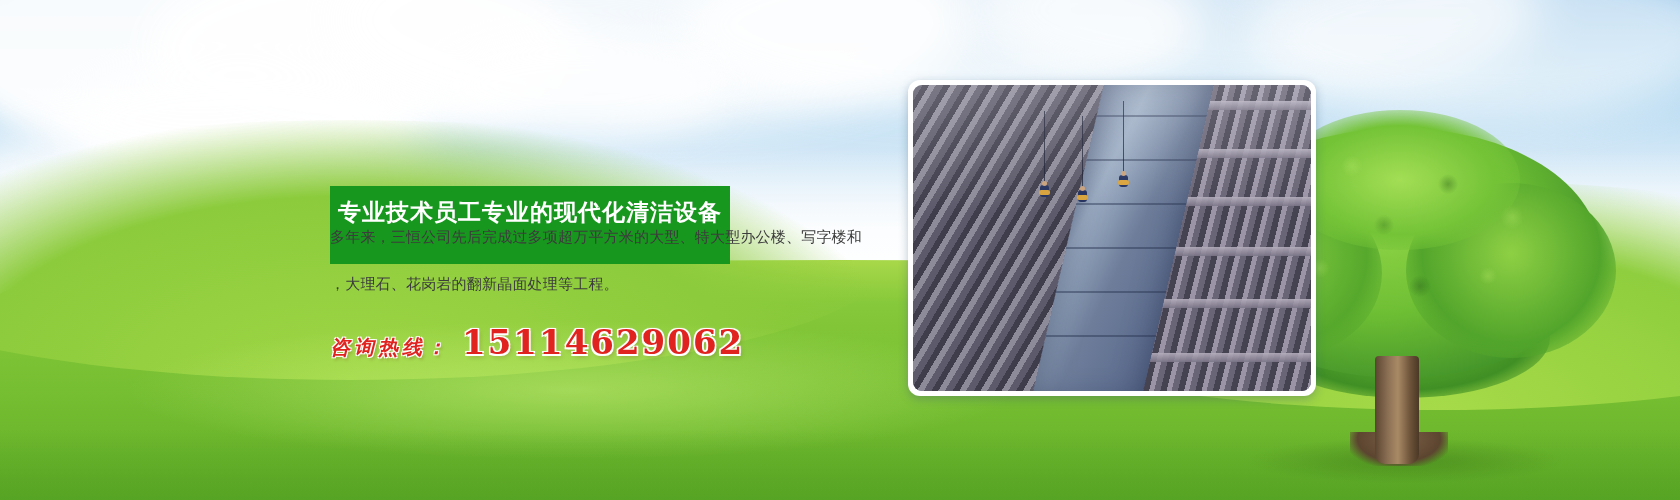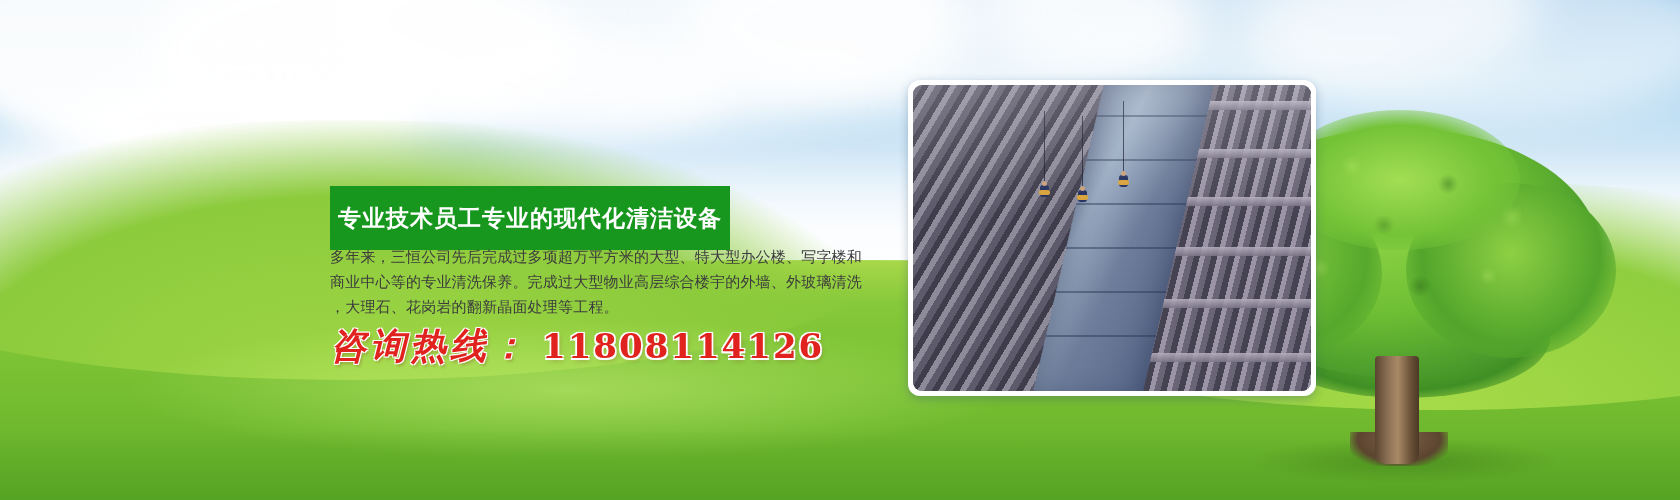--- a/index.html
+++ b/index.html
@@ -173,43 +173,43 @@
       1px 1px 0 #e9f7ec, 2px 2px 0 #cfe9d6,
       3px 3px 1px rgba(110,110,110,.55),
       5px 6px 6px rgba(90,90,90,.35);
     white-space:nowrap;
   }
   .headline .gap{display:inline-block;width:34px;}
 
   .subbar{
     position:absolute;left:330px;top:186px;height:48px;
     background:#18971f;
-    padding:8px 8px;display:flex;align-items:center;
+    padding:15px 8px;display:flex;align-items:flex-start;
   }
   .subbar .txt{
     font-family:"DejaVu Sans","Liberation Sans",sans-serif;
     font-size:23px;font-weight:bold;color:#ffffff;letter-spacing:1px;
     white-space:nowrap;line-height:1;
   }
 
   .body-copy{
-    position:absolute;left:330px;top:245px;width:560px;
+    position:absolute;left:330px;top:225px;width:560px;
     font-family:"DejaVu Sans","Liberation Sans",sans-serif;
     font-size:15px;color:#3c3c3c;line-height:25px;letter-spacing:.2px;
   }
   .body-copy p{margin:0;}
-  .body-copy p.indent{text-indent:0;}
+  .body-copy p.indent{text-indent:0;margin-top:22px;}
 
   .hotline{
     position:absolute;left:330px;top:322px;width:560px;
     white-space:nowrap;
   }
   .hotline .label{
     font-family:"DejaVu Serif","Liberation Serif",serif;
-    font-size:36px;font-weight:bold;font-style:italic;
+    font-size:20px;font-weight:bold;font-style:italic;
     color:#e0231f;letter-spacing:4px;
     text-shadow:1px 1px 0 #ffffff,-1px -1px 0 #ffffff,1px -1px 0 #ffffff,-1px 1px 0 #ffffff,2px 3px 3px rgba(120,30,20,.25);
   }
   .hotline .num{
     font-family:"DejaVu Serif","Liberation Serif",serif;
     font-size:34px;font-weight:bold;color:#e0231f;letter-spacing:2px;
     text-shadow:1.5px 1.5px 0 #ffffff,-1.5px -1.5px 0 #ffffff,1.5px -1.5px 0 #ffffff,-1.5px 1.5px 0 #ffffff,0 0 3px #ffffff,2px 3px 4px rgba(120,30,20,.25);
     margin-left:12px;
   }
   .hotline2{
@@ -305,23 +305,22 @@
 
   <div class="content">
 
 
     <div class="subbar">
       <span class="txt">专业技术员工专业的现代化清洁设备</span>
     </div>
 
     <div class="body-copy">
       <p>多年来，三恒公司先后完成过多项超万平方米的大型、特大型办公楼、写字楼和</p>
-      <p>商业中心等的专业清洗保养。完成过大型物业高层综合楼宇的外墙、外玻璃清洗</p>
       <p class="indent">，大理石、花岗岩的翻新晶面处理等工程。</p>
     </div>
 
     <div class="hotline">
-      <span class="label">咨询热线：</span><span class="num">11808114126</span>
+      <span class="label">咨询热线：</span><span class="num">15114629062</span>
     </div>
 
 
   </div>
 </div>
 
 </body></html>

